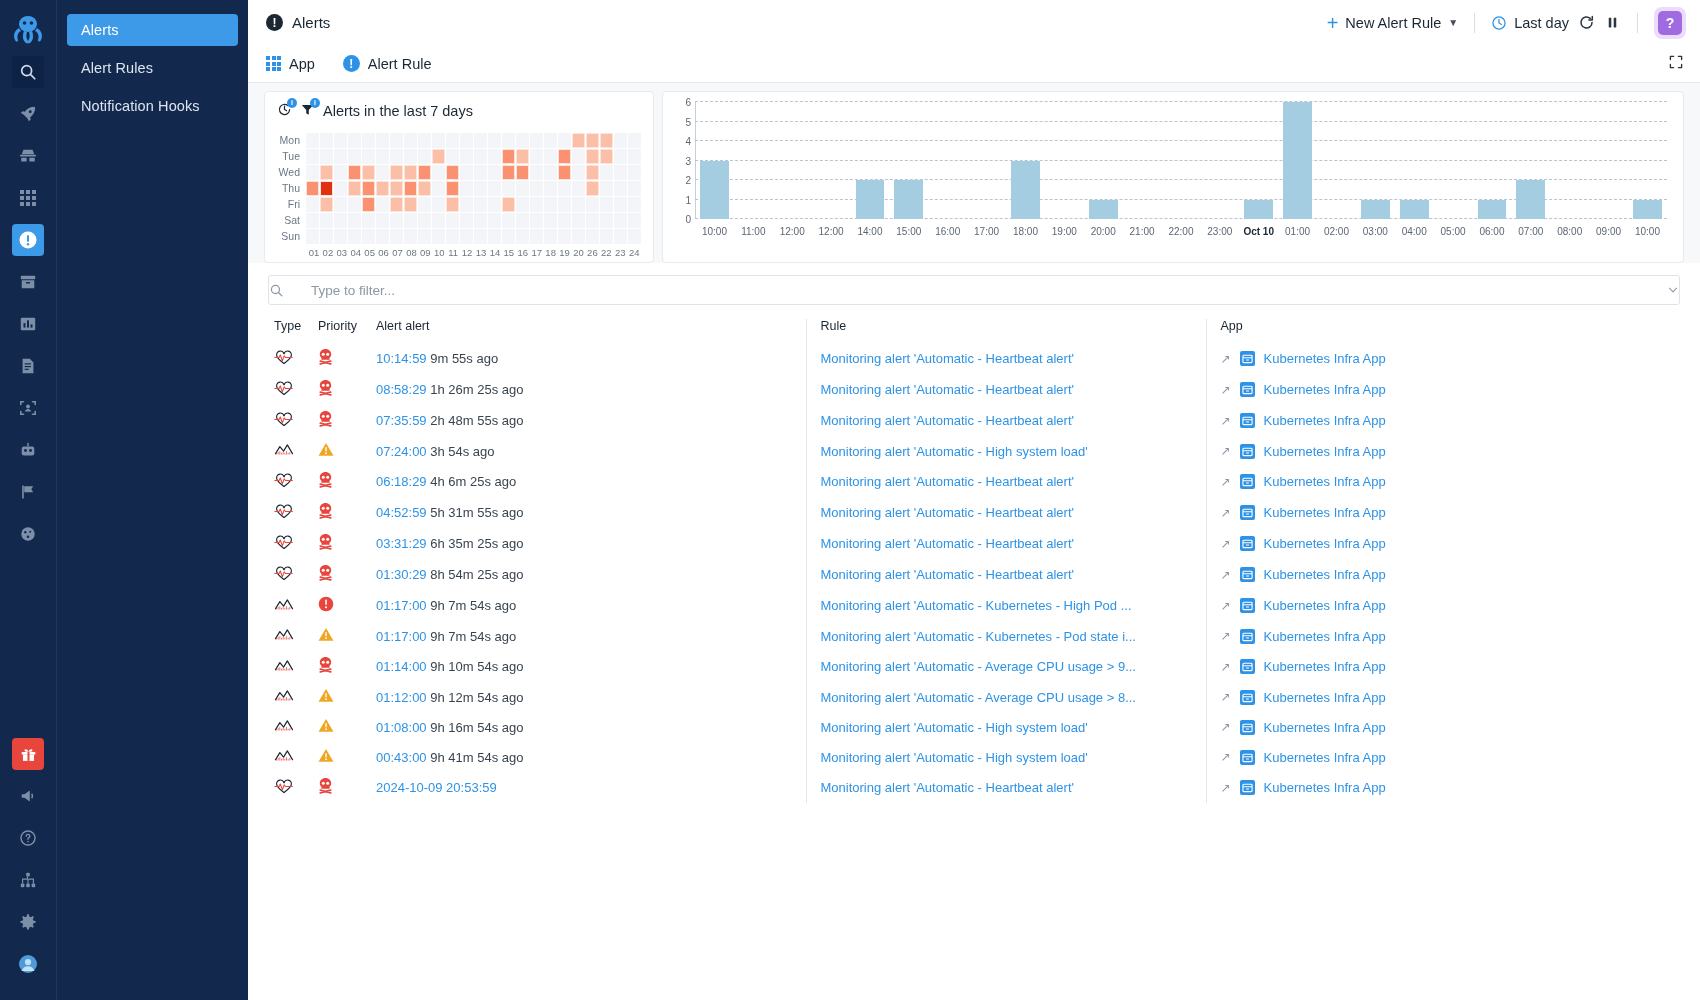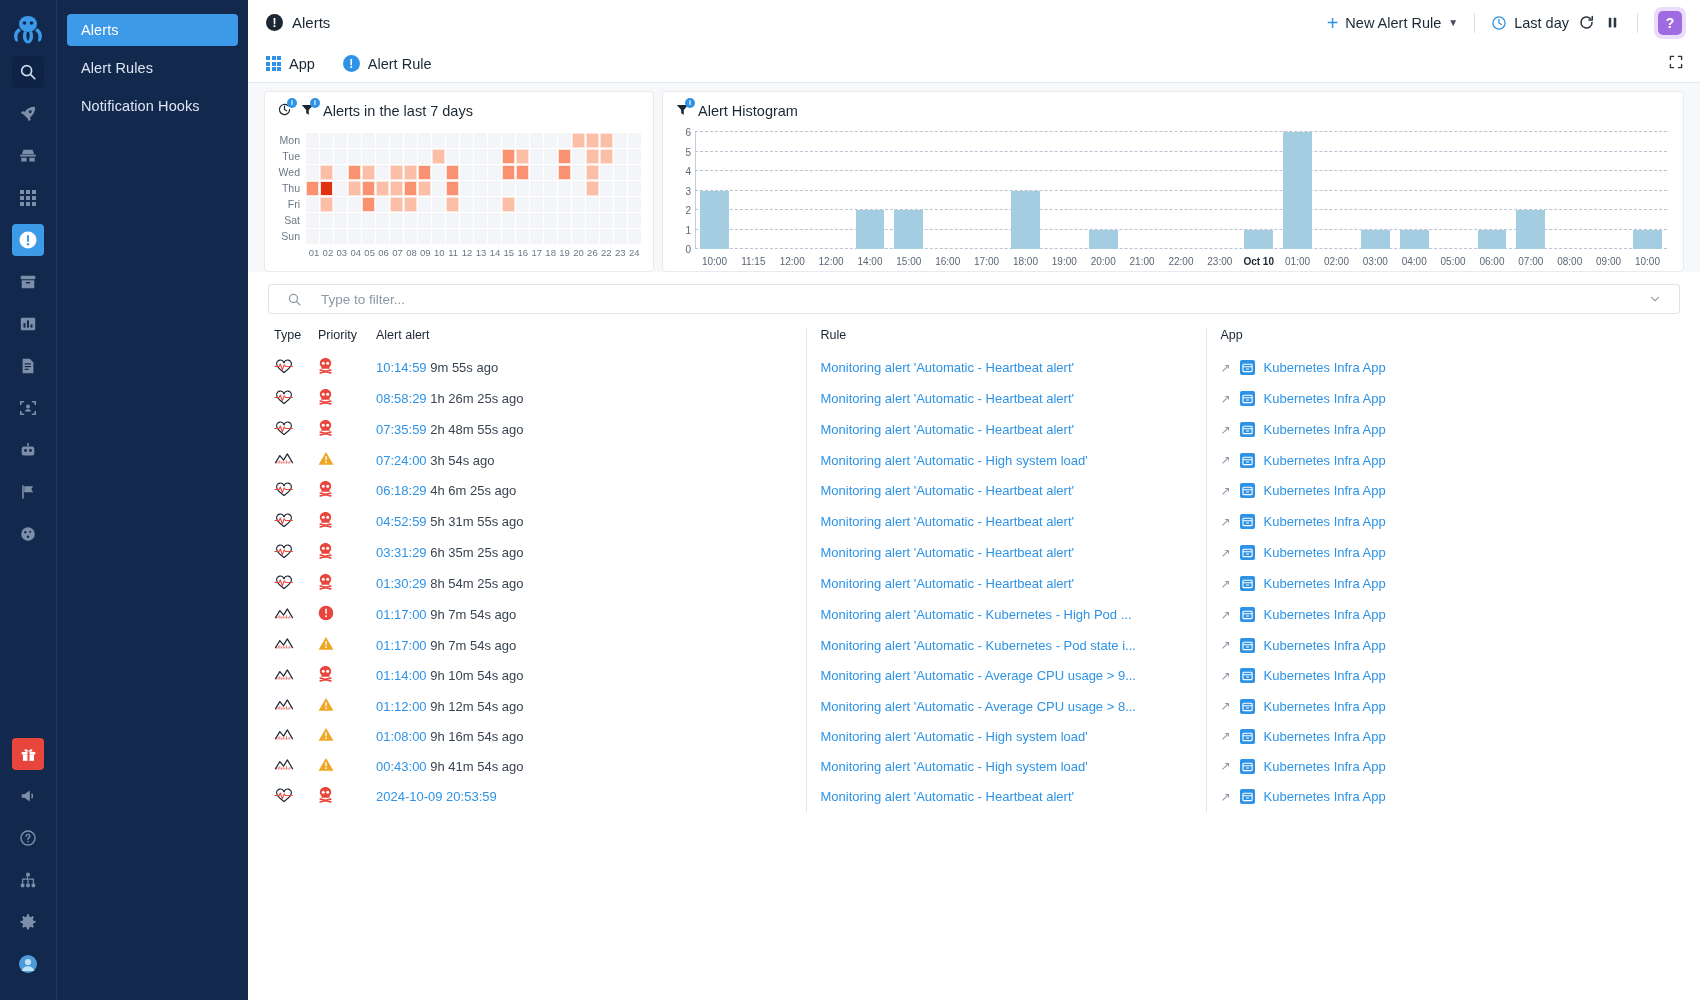--- a/index.html
+++ b/index.html
@@ -109,21 +109,21 @@
   .bar { width: 74%; background: #a4cde2; }
   .hist-axis { position: absolute; left: 18px; right: 4px; bottom: 0; display: flex; }
   .hist-axis span { flex: 1; text-align: center; font-size: 10px; color: #5b6673; white-space: nowrap; }
   .hist-axis span.bold { font-weight: 700; color: #1b2733; }
 
   
   .stream { flex: 1; padding: 12px 16px 0 16px; background: #fff; min-height: 0; overflow: hidden; }
   .stream-title { font-size: 14.5px; color: #1b2733; margin: 4px 0 12px 10px; }
   .filter {
     height: 30px; border: 1px solid #dfe3e8; border-radius: 3px; display: flex; align-items: center;
-    padding: 0 18px; gap: 19px; margin: 0 4px 14px 4px; background: #fff;
+    padding: 0 0; gap: 27px; margin: 0 4px 14px 4px; background: #fff;
   }
   .filter input {
     flex: 1; border: none; outline: none; font-size: 13.5px; color: #1b2733;
     font-family: "Liberation Sans", sans-serif; background: transparent;
   }
   .filter input::placeholder { color: #8c98a6; }
 
   table.alerts { width: 100%; border-collapse: collapse; table-layout: fixed; }
   table.alerts th {
     text-align: left; font-size: 12.5px; font-weight: 400; color: #1b2733;
@@ -641,29 +641,20 @@
             <span>19</span>
             <span>20</span>
             <span>26</span>
             <span>22</span>
             <span>23</span>
             <span>24</span>
           </div>
       </div>
 
       <div class="card hist-card">
-        <div class="card-title">
-          <span class="badge-ico">
-            <svg width="15" height="15" viewBox="0 0 20 20" fill="#1b2733">
-              <path d="M2.5 4h15l-5.8 6.6V17l-3.4-2v-4.4z"></path>
-            </svg>
-            <span class="dot">i</span>
-          </span>
-          <span>Alert Histogram</span>
-        </div>
         <div class="hist">
           <div class="yaxis-line"></div>
           <div class="hist-plot" id="hist-plot">
               <div class="grid-line" style="bottom: 0%;"></div>
               <div class="grid-line" style="bottom: 16.6667%;"></div>
               <div class="grid-line" style="bottom: 33.3333%;"></div>
               <div class="grid-line" style="bottom: 50%;"></div>
               <div class="grid-line" style="bottom: 66.6667%;"></div>
               <div class="grid-line" style="bottom: 83.3333%;"></div>
               <div class="grid-line" style="bottom: 100%;"></div>
@@ -749,21 +740,21 @@
               <div class="ytick" style="top: 117px;">0</div>
               <div class="ytick" style="top: 97.5px;">1</div>
               <div class="ytick" style="top: 78px;">2</div>
               <div class="ytick" style="top: 58.5px;">3</div>
               <div class="ytick" style="top: 39px;">4</div>
               <div class="ytick" style="top: 19.5px;">5</div>
               <div class="ytick" style="top: 0px;">6</div>
             </div>
           <div class="hist-axis" id="hist-axis">
               <span>10:00</span>
-              <span>11:15</span>
+              <span>11:00</span>
               <span>12:00</span>
               <span>12:00</span>
               <span>14:00</span>
               <span>15:00</span>
               <span>16:00</span>
               <span>17:00</span>
               <span>18:00</span>
               <span>19:00</span>
               <span>20:00</span>
               <span>21:00</span>

